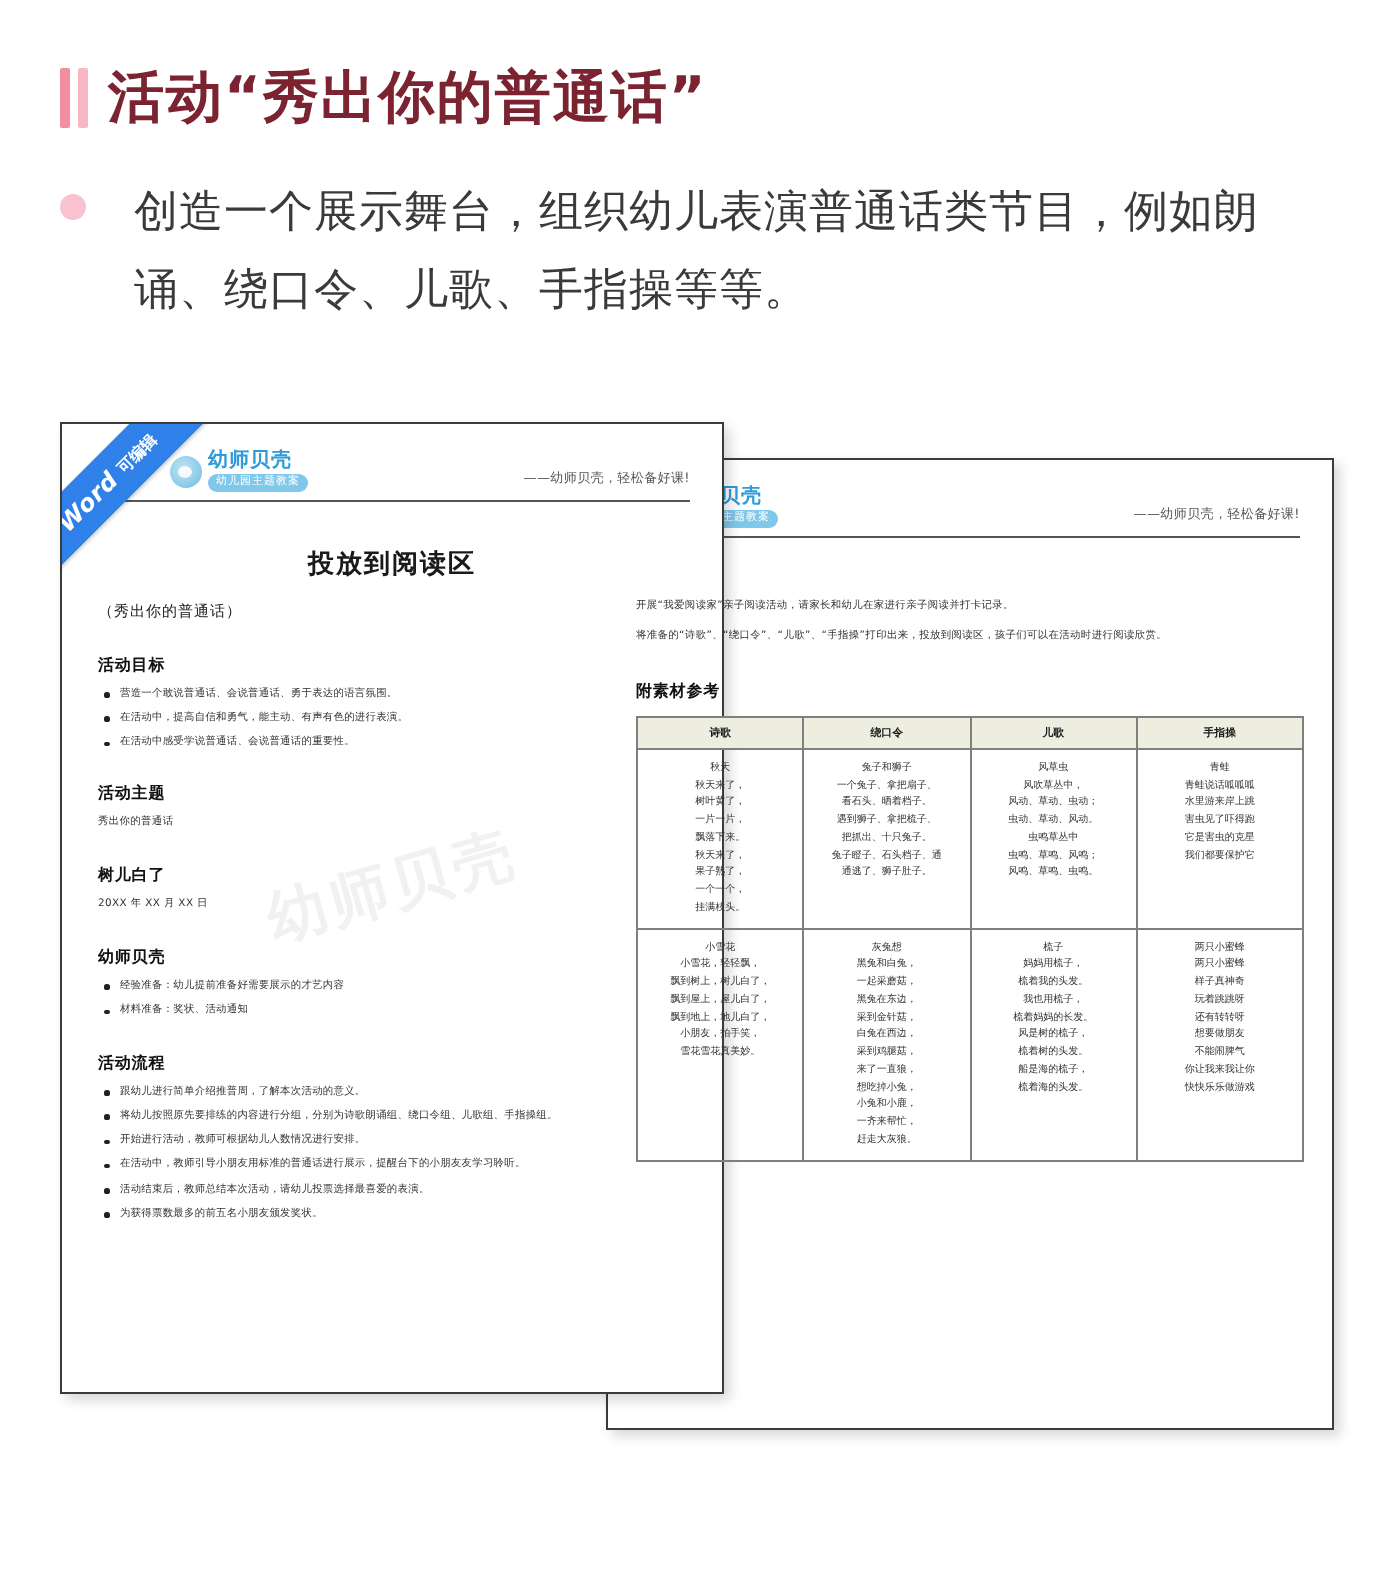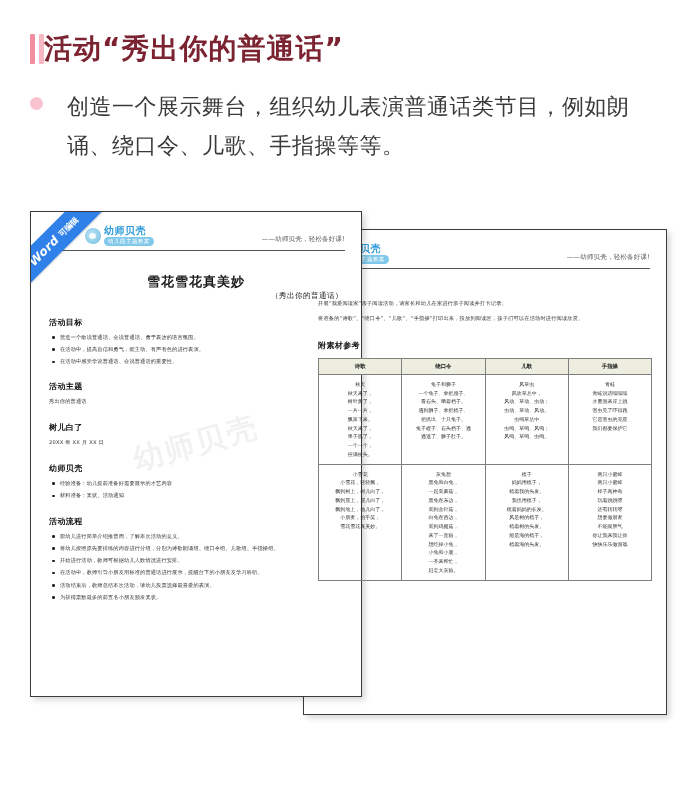--- a/index.html
+++ b/index.html
@@ -5,21 +5,21 @@
   html,body{margin:0;padding:0;}
   body{
     width:700px;height:785px;
     background:#ffffff;
     font-family:"DejaVu Sans","Liberation Sans",sans-serif;
     overflow:hidden;position:relative;
   }
 
   
   .hero{padding:34px 30px 0 30px;}
-  .hero-title-row{display:flex;align-items:center;}
+  .hero-title-row{display:flex;align-items:center;gap:10px;}
   .bars{display:flex;gap:4px;flex:0 0 auto;}
   .bar{width:5px;height:30px;border-radius:1px;background:#F28EA0;}
   .bar.b2{background:#F7B8C4;}
   .hero-title{
     font-size:28px;font-weight:bold;color:#7B2330;letter-spacing:1px;
     line-height:1.05;white-space:nowrap;
   }
   .hero-bullet-row{display:flex;align-items:flex-start;gap:24px;margin-top:24px;}
   .dot{
     width:13px;height:13px;border-radius:50%;background:#F8C2CE;
@@ -66,21 +66,21 @@
   .logo-name{font-size:10px;font-weight:bold;color:#2F9BD8;letter-spacing:.5px;line-height:1;}
   .logo-sub{font-size:5.5px;color:#fff;background:#7FC8EA;border-radius:5px;
             padding:1px 4px;letter-spacing:.5px;line-height:1.2;}
   .doc-tag{font-size:6.5px;color:#555;margin-top:9px;letter-spacing:.2px;white-space:nowrap;text-align:right;}
   .head-rule{height:1px;background:#555;margin:4px 16px 0 16px;}
 
   
   .doc-body{padding:0 18px;position:relative;z-index:2;}
   .doc-title{text-align:center;font-size:13px;font-weight:bold;color:#1a1a1a;
              margin-top:22px;letter-spacing:1px;}
-  .doc-subtitle{text-align:right;font-size:7.5px;color:#222;letter-spacing:.5px;}
+  .doc-subtitle{text-align:left;font-size:7.5px;color:#222;margin-top:10px;letter-spacing:.5px;}
   .sec{margin-top:16px;}
   .sec-h{font-size:8px;font-weight:bold;color:#111;letter-spacing:.4px;}
   .sec-p{font-size:5.2px;color:#333;margin-top:6px;line-height:1.5;letter-spacing:.2px;}
   .sec-ul{margin:6px 0 0 0;padding:0;list-style:none;}
   .sec-ul li{position:relative;padding-left:11px;font-size:5.2px;color:#333;
              line-height:1.4;margin-bottom:5px;letter-spacing:.15px;}
   .sec-ul li::before{content:"";position:absolute;left:3px;top:2.4px;
                      width:2.6px;height:2.6px;border-radius:50%;background:#222;}
 
   
@@ -253,21 +253,21 @@
           <span class="logo-txts">
             <span class="logo-name">幼师贝壳</span>
             <span class="logo-sub">幼儿园主题教案</span>
           </span>
         </div>
         <div class="doc-tag">——幼师贝壳，轻松备好课!</div>
       </div>
       <div class="head-rule"></div>
 
       <div class="doc-body">
-        <div class="doc-title">雪花雪花真美妙</div>
+        <div class="doc-title">投放到阅读区</div>
         <div class="doc-subtitle">（秀出你的普通话）</div>
         <div id="p1sections">
             <div class="sec">
               <div class="sec-h">活动目标</div>
               <ul class="sec-ul">
                 <li>营造一个敢说普通话、会说普通话、勇于表达的语言氛围。</li>
                 <li>在活动中，提高自信和勇气，能主动、有声有色的进行表演。</li>
                 <li>在活动中感受学说普通话、会说普通话的重要性。</li>
               </ul>
             </div>

